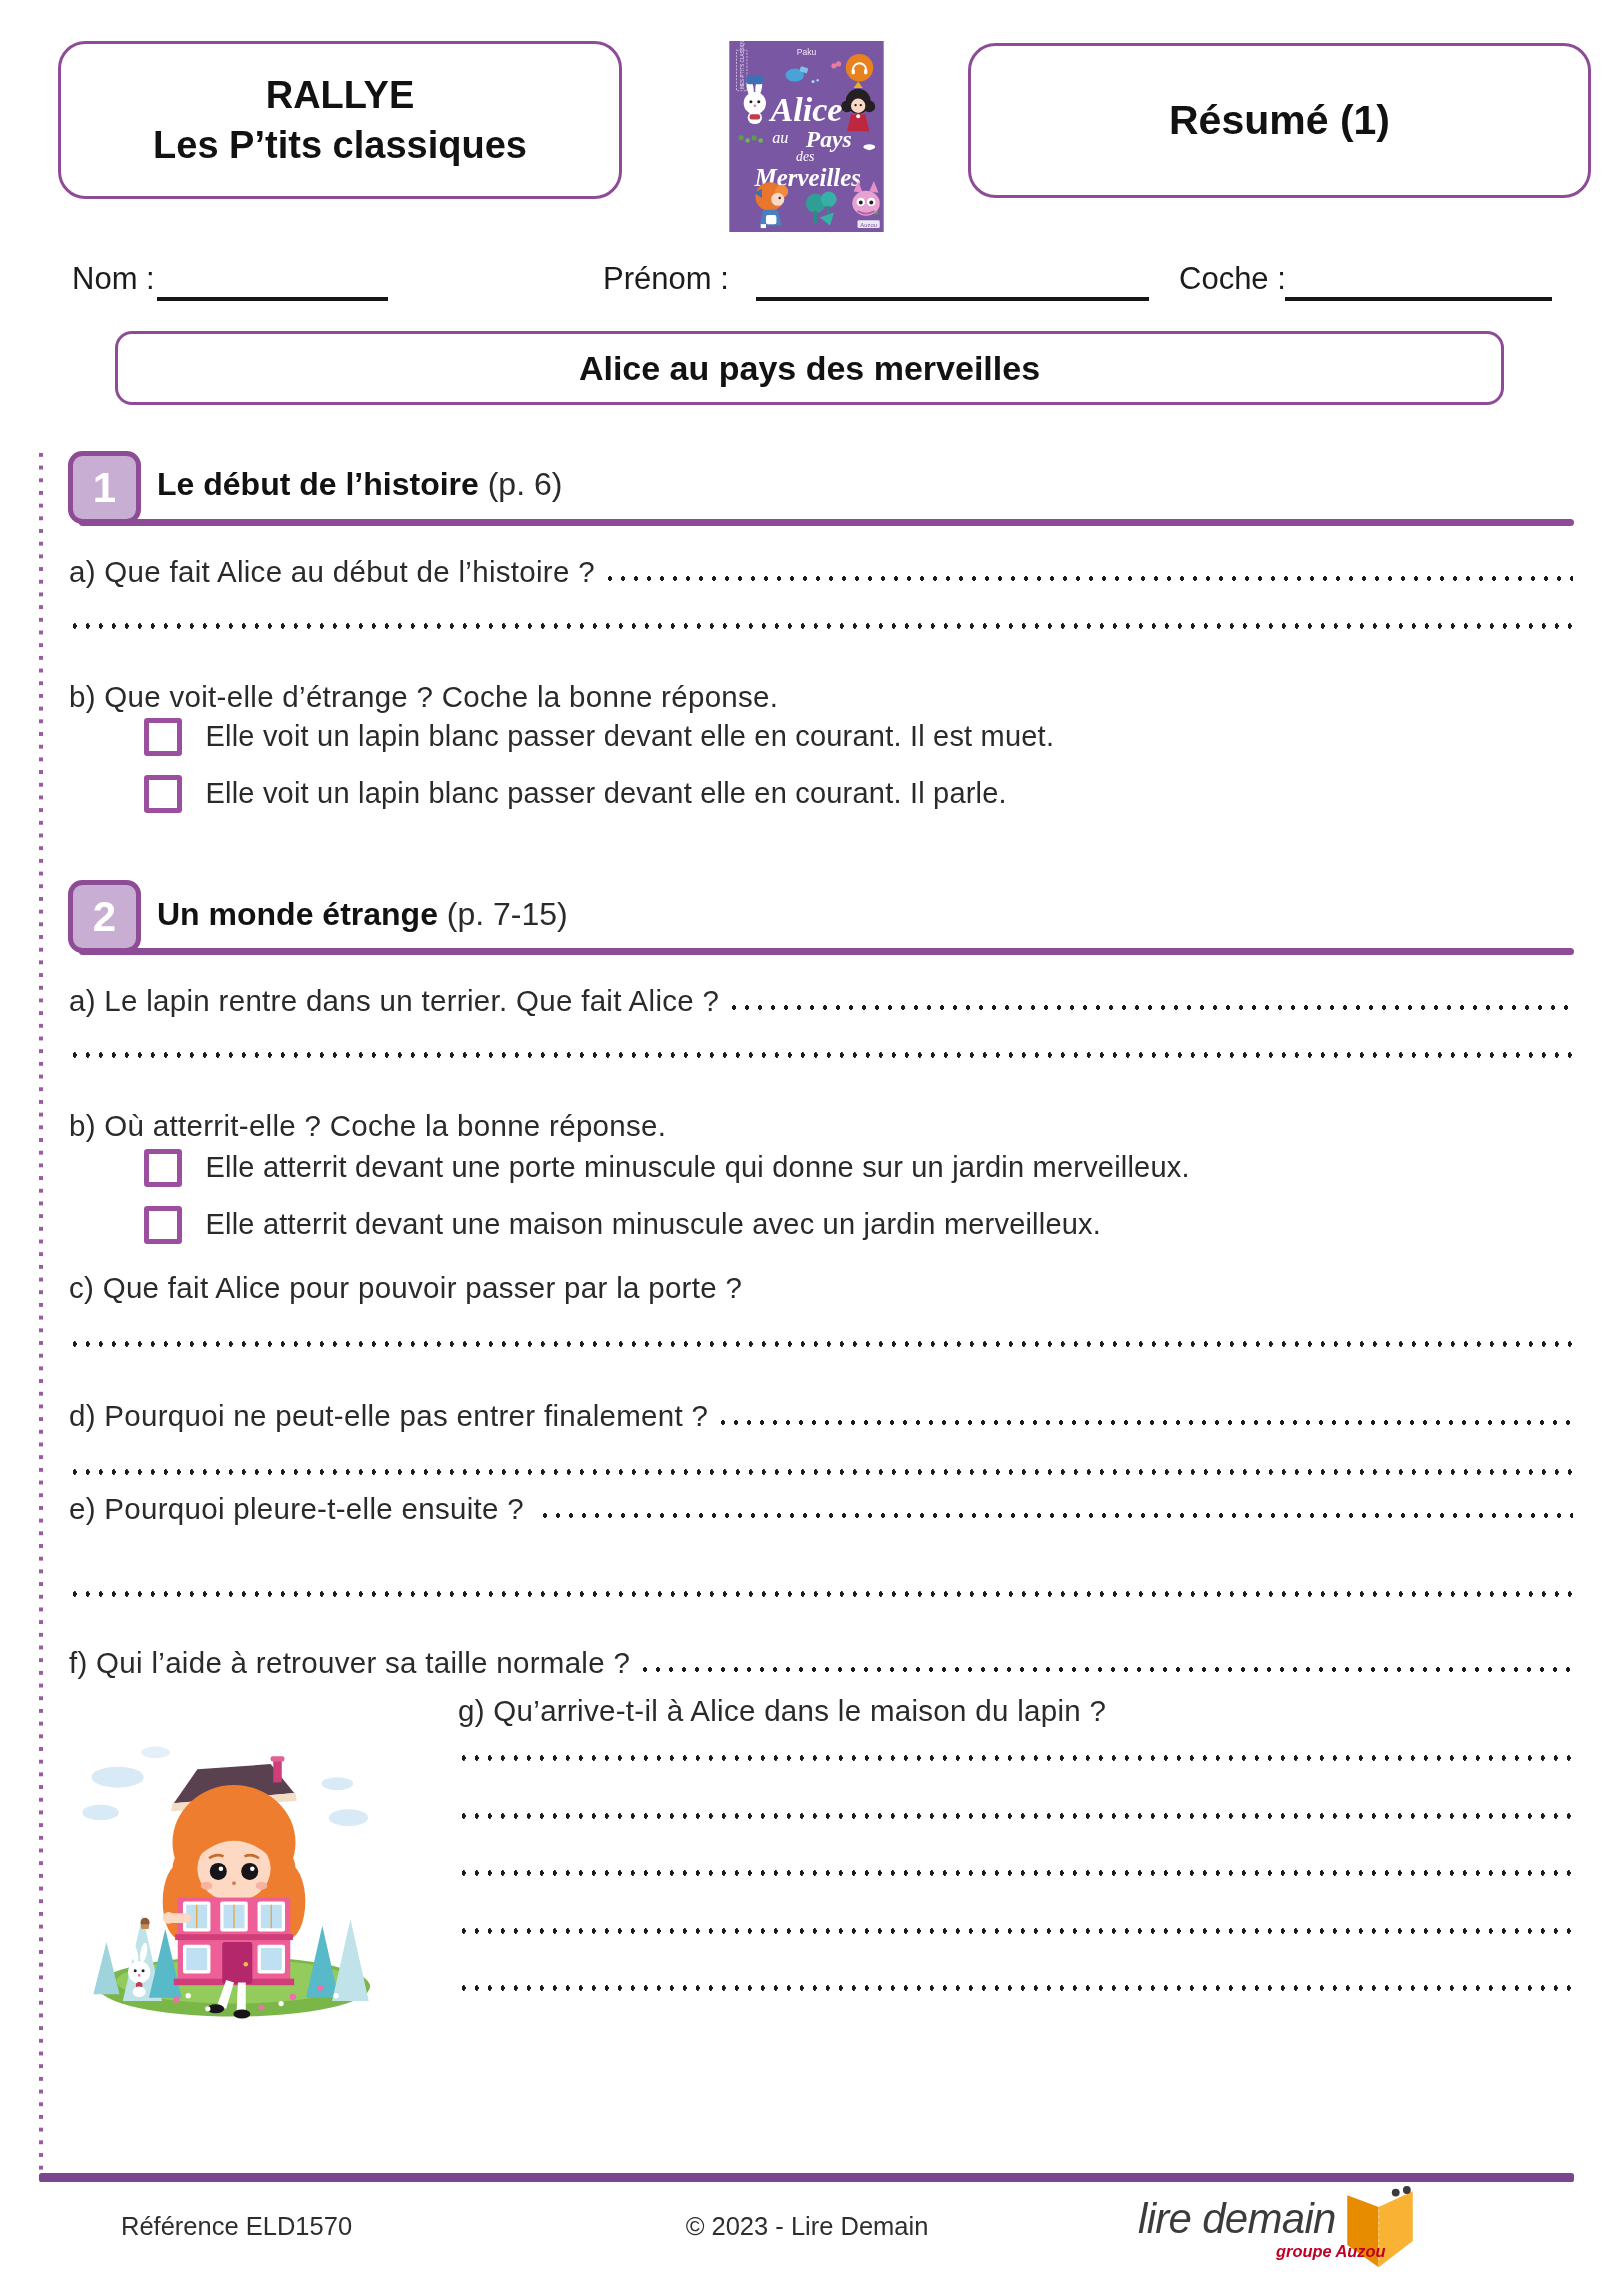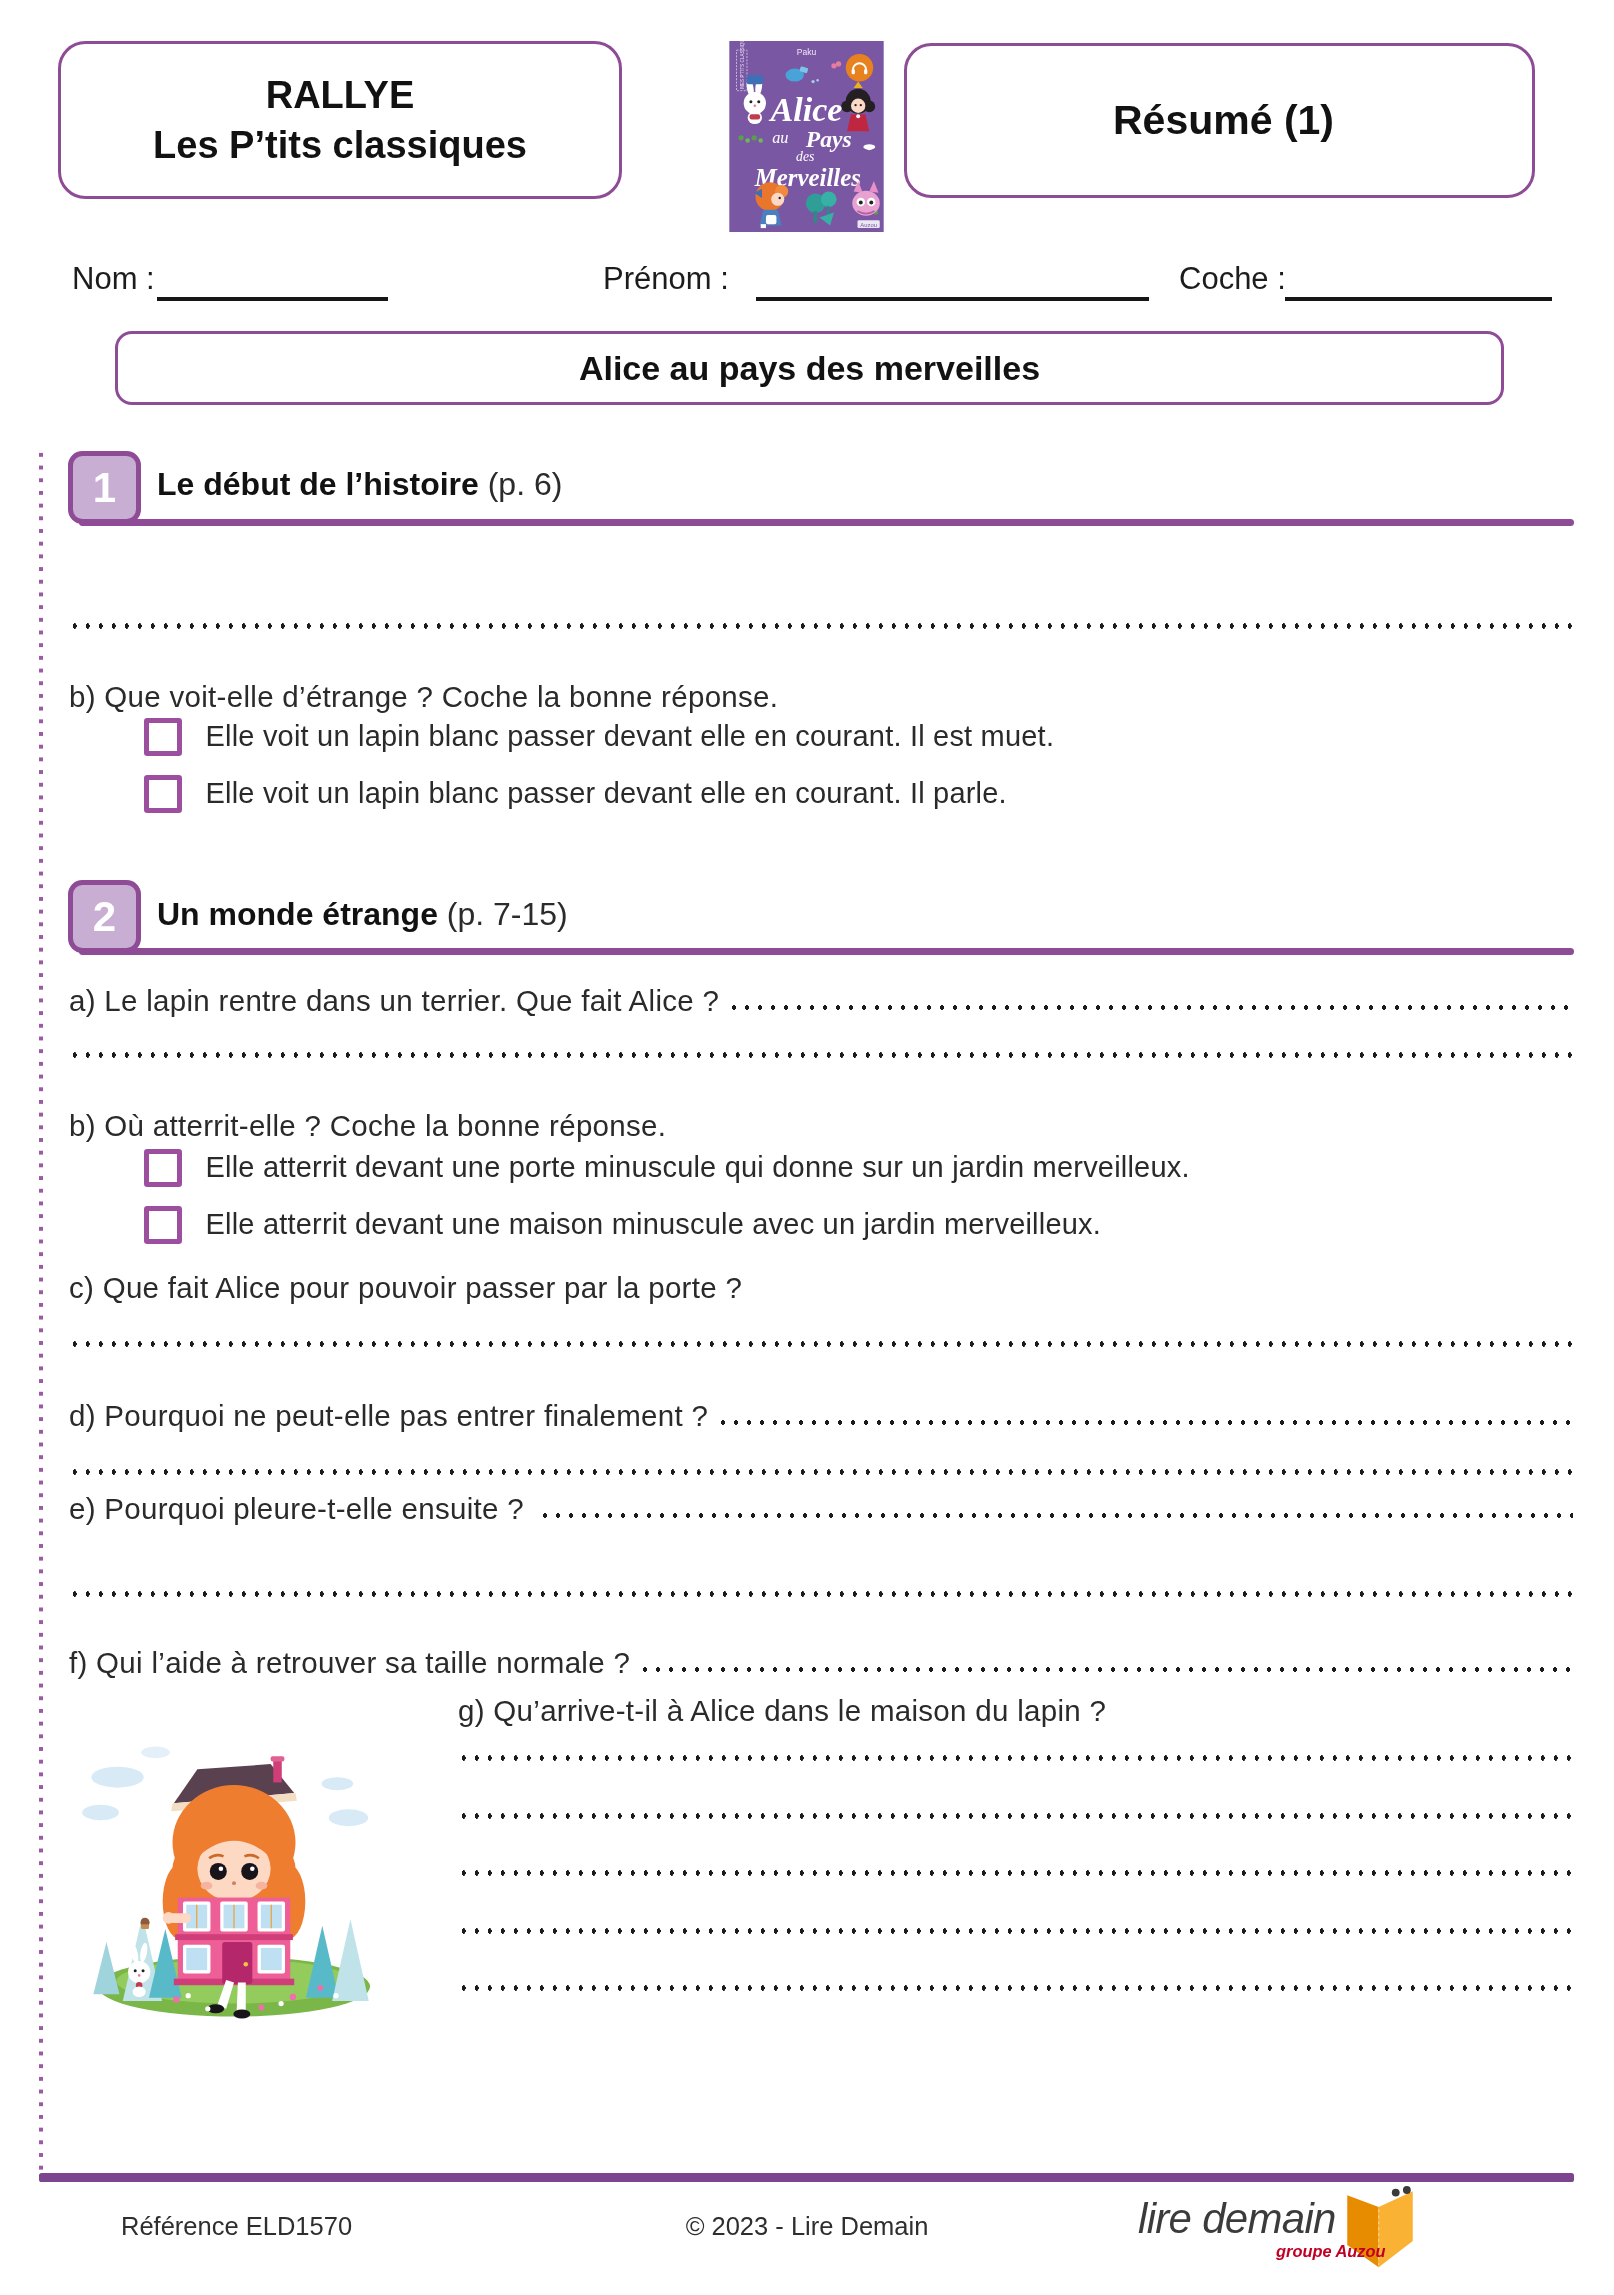--- a/index.html
+++ b/index.html
@@ -13,21 +13,21 @@
   
   .hbox{
     border:3.9px solid #8e4b96; border-radius:27.5px; background:#fff;
     display:flex; flex-direction:column; justify-content:center; align-items:center;
     text-align:center;
   }
   .hbox .l1,.hbox .l2{font-weight:bold; color:#121212; line-height:1.32;}
   .box-left{left:58px; top:41px; width:558px; height:152px;}
   .box-left .l1{font-size:38px;}
   .box-left .l2{font-size:38px;}
-  .box-right{left:904px; top:43px; width:617px; height:149px;padding-left:8px;}
+  .box-right{left:968px; top:43px; width:617px; height:149px;}
   .box-right .l1{font-size:41px;}
 
   
   .id-label{font-size:31px; color:#1c1c1c; top:261px;}
   .write-line{border-bottom:4.6px solid #161616; top:263px; height:34px;}
 
   
   .title-box{
     left:115px; top:331px; width:1383px; height:68px;
     border:3.9px solid #8e4b96; border-radius:17px; background:#fff;
@@ -212,20 +212,24 @@
 
   <div class="abs sec-line" style="left:79px; top:519px; width:1495px;"></div>
   <div class="abs sec-badge" style="left:68px; top:451px;">
     <span>1</span>
   </div>
   <div class="abs sec-title-wrap" style="left:157px; top:466px;">
     <span class="t">Le début de l’histoire</span>
     <span class="p">(p. 6)</span>
   </div>
 
+  <div class="abs q-row" style="left:69px; top:555px; width:1504px;">
+    <span class="q-text">a) Que fait Alice au début de l’histoire ?</span>
+    <div class="dots"></div>
+  </div>
   <div class="abs dots dots-row" style="left:69px; top:618px; width:1504px;"></div>
 
   <div class="abs q-row" style="left:69px; top:680px;">
     <span class="q-text">b) Que voit-elle d’étrange ? Coche la bonne réponse.</span>
   </div>
   <div class="abs choice" style="left:144px; top:718px;">
     <div class="checkbox"></div>
     <span class="c-label">Elle voit un lapin blanc passer devant elle en courant. Il est muet.</span>
   </div>
   <div class="abs choice" style="left:144px; top:775px;">

